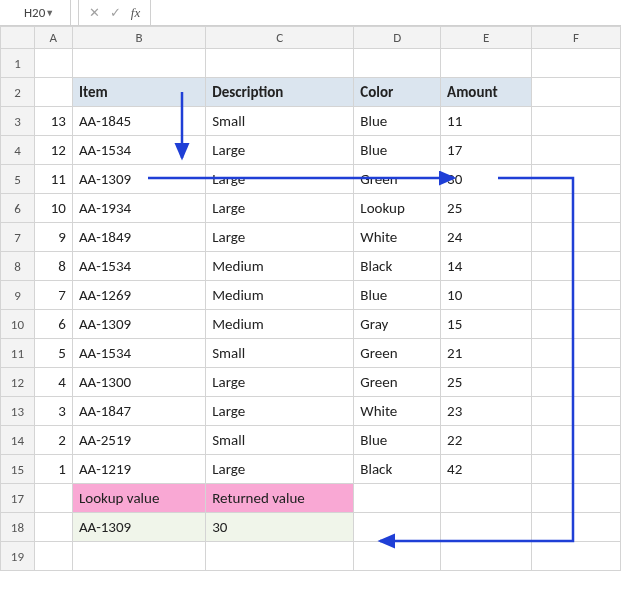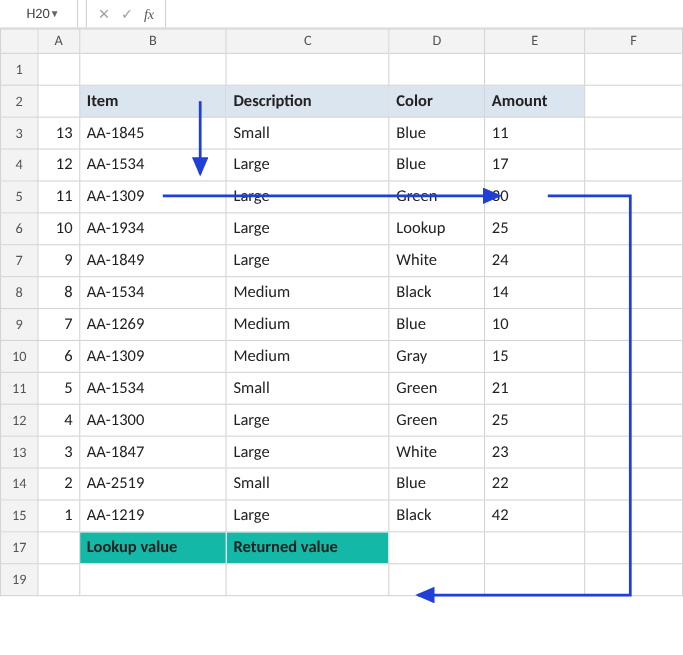--- a/index.html
+++ b/index.html
@@ -90,22 +90,22 @@
     col.cE { width: 86px; }
     col.cF { width: 84px; }
 
     
     .tblhdr {
       background: #dbe5ef;
       font-weight: bold;
       color: #222;
     }
     .tblhdr2 {
-      background: #14b8a6;
-      font-weight: bold;
+      background: #f9a8d4;
+      font-weight: normal;
       color: #222;
     }
     .resrow { background: #f0f5ea; }
     .numA { text-align: right !important; padding-right: 6px; }
 
     
     .arrows {
       position: absolute;
       top: 0; left: 0;
       pointer-events: none;
@@ -297,20 +297,29 @@
   <tr>
           <td class="rowhdr">17</td>
     <td></td>
     <td class="tblhdr2">Lookup value</td>
     <td class="tblhdr2">Returned value</td>
     <td></td>
           <td></td>
           <td></td>
         </tr>
 
+  <tr>
+          <td class="rowhdr">18</td>
+    <td></td>
+    <td class="resrow">AA-1309</td>
+    <td class="resrow">30</td>
+    <td></td>
+          <td></td>
+          <td></td>
+        </tr>
 
   <tr>
           <td class="rowhdr">19</td>
     <td></td>
           <td></td>
           <td></td>
           <td></td>
           <td></td>
           <td></td>
         </tr>

